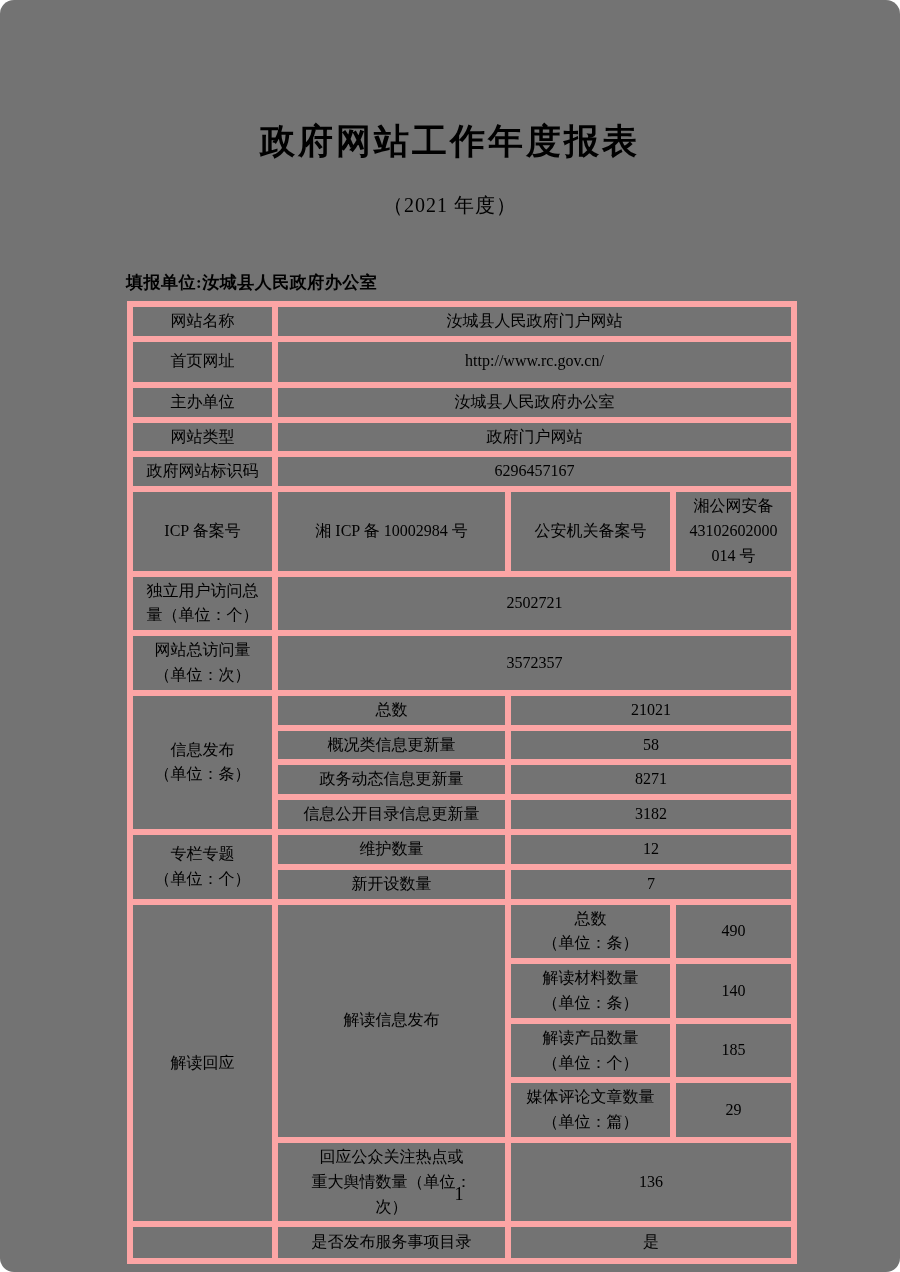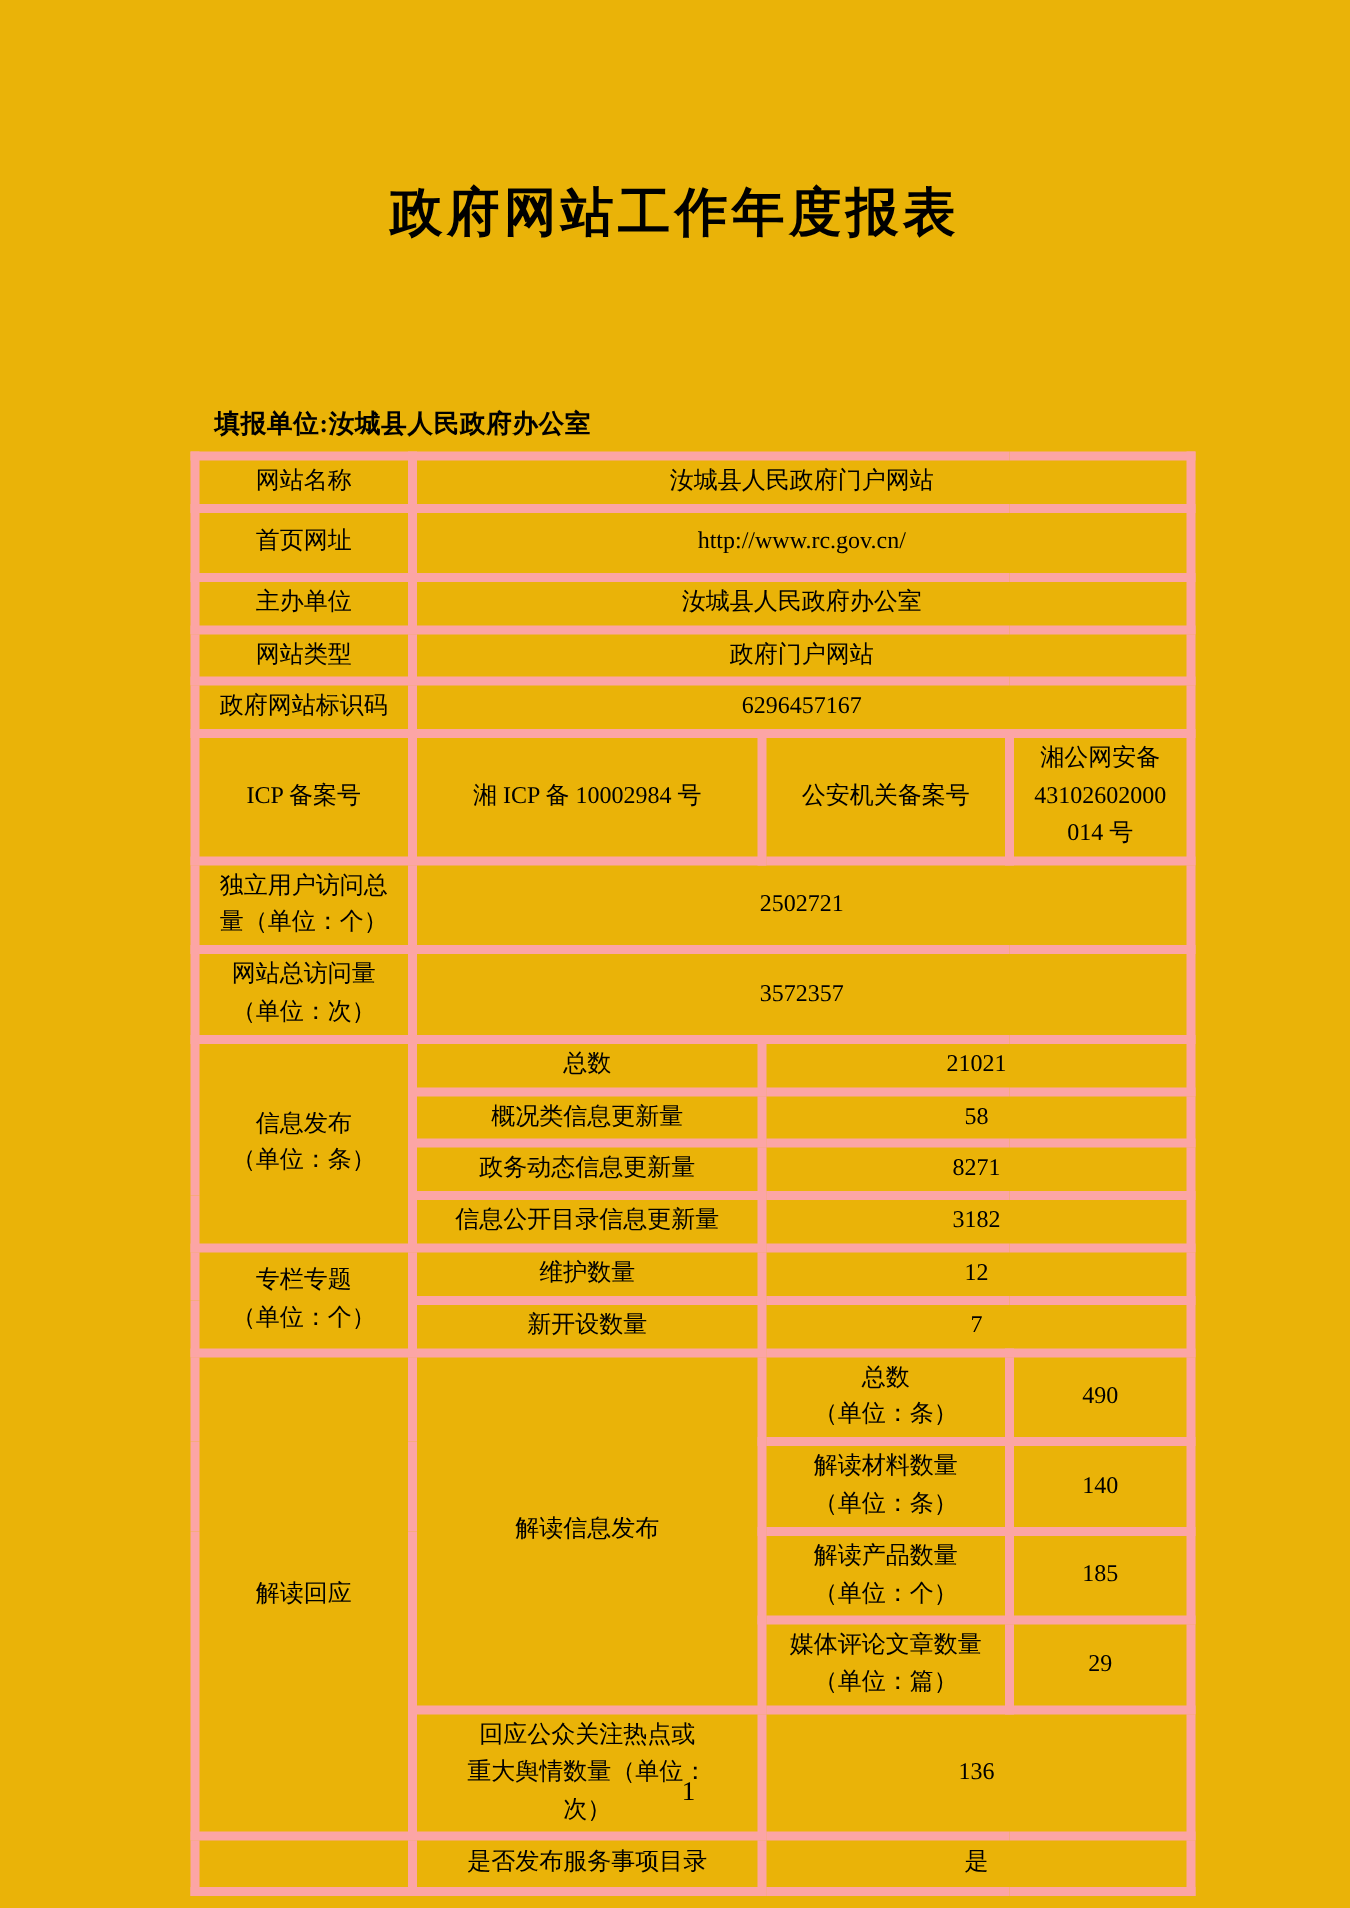--- a/index.html
+++ b/index.html
@@ -1,23 +1,24 @@
 <!DOCTYPE html>
 <html><head>
 <meta charset="utf-8">
 <style>
   html, body { margin: 0; padding: 0; background: #ffffff; }
   .page {
     position: relative;
     width: 900px;
     height: 1272px;
-    background: #eab308;
+    background: #737373;
     color: #000000;
     font-family: "Liberation Serif", "DejaVu Serif", serif;
     overflow: hidden;
+    border-radius: 14px;
   }
   .doc-title {
     position: absolute;
     top: 118px;
     left: 0;
     width: 100%;
     text-align: center;
     font-family: "DejaVu Sans", "Liberation Sans", sans-serif;
     font-size: 35px;
     font-weight: bold;
@@ -28,21 +29,21 @@
     top: 192px;
     left: 0;
     width: 100%;
     text-align: center;
     font-size: 20px;
     letter-spacing: 1px;
   }
   .reporting-unit {
     position: absolute;
     top: 271px;
-    left: 143px;
+    left: 126px;
     font-size: 17px;
     font-weight: bold;
     letter-spacing: 0.5px;
   }
   table.report {
     position: absolute;
     top: 301px;
     left: 127px;
     width: 664px;
     border-collapse: collapse;
@@ -66,20 +67,21 @@
     text-align: center;
     font-size: 18px;
   }
 </style>
 </head>
 <body>
 
 <div class="page">
 
   <div class="doc-title">政府网站工作年度报表</div>
+  <div class="doc-subtitle">（2021 年度）</div>
   <div class="reporting-unit">填报单位:汝城县人民政府办公室</div>
 
   <table class="report">
     <colgroup>
       <col style="width:145px">
       <col style="width:233px">
       <col style="width:165px">
       <col style="width:121px">
     </colgroup>
     <tbody>

